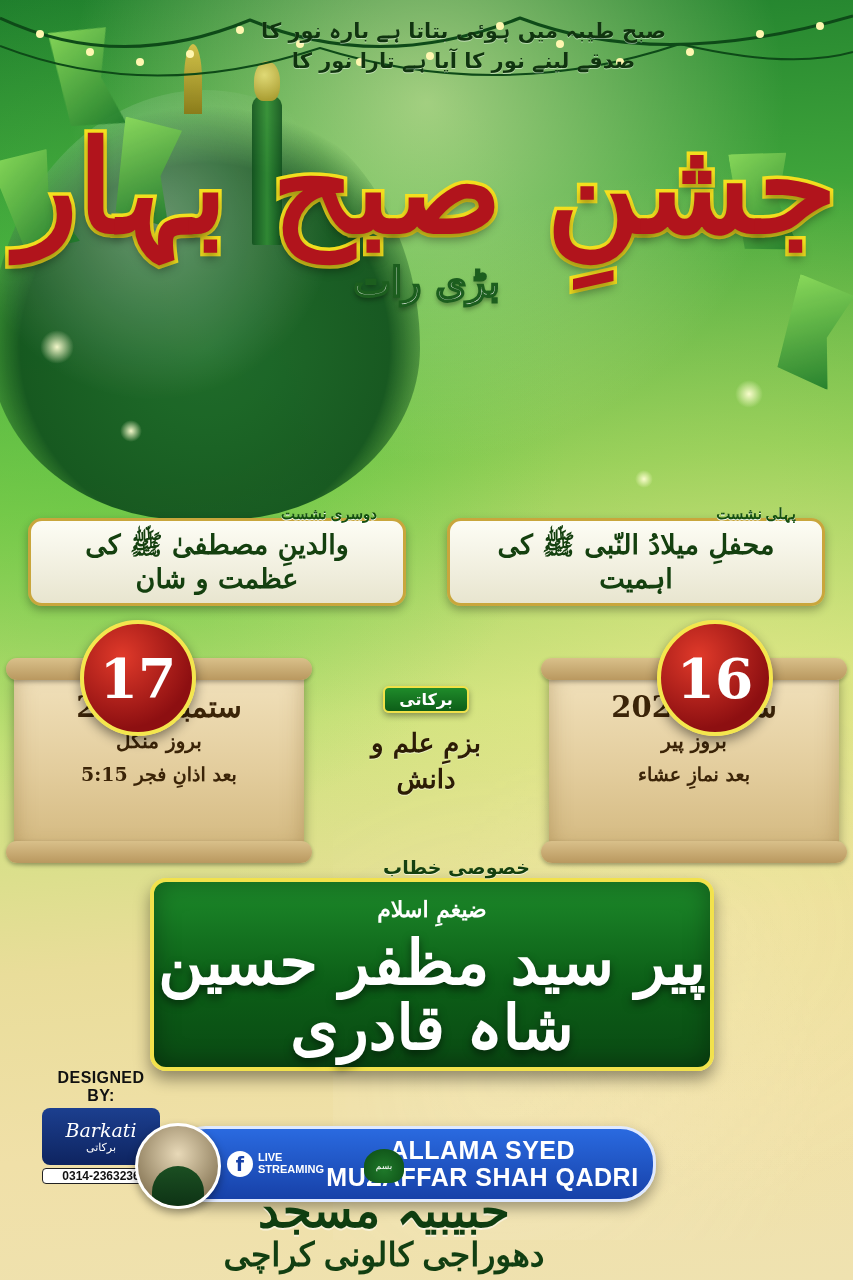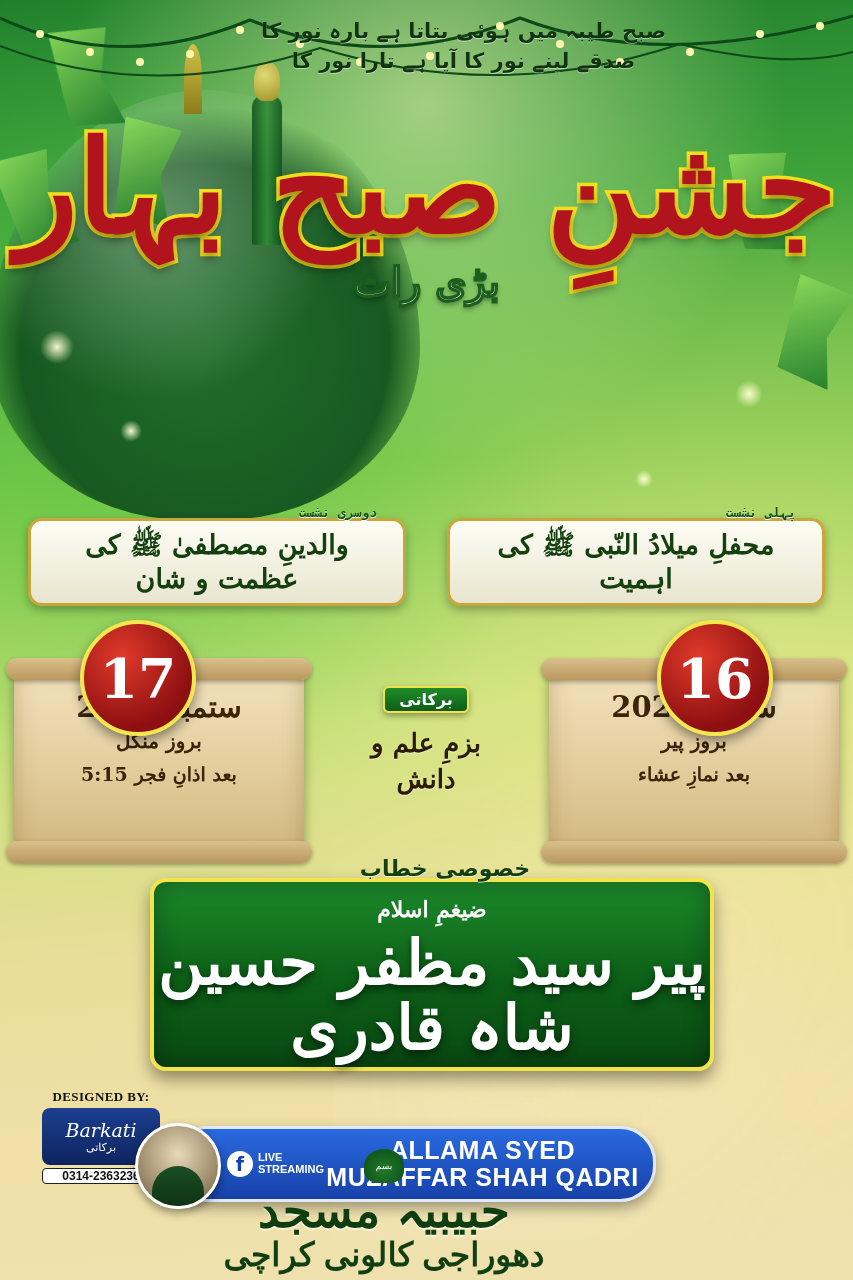--- a/index.html
+++ b/index.html
@@ -100,22 +100,22 @@
     position:absolute;top:18px;width:372px;height:82px;
     background:linear-gradient(#fdfdf5,#e8e5cf);
     border:3px solid #c9a63c;border-radius:14px;
     box-shadow:0 4px 10px rgba(0,0,0,.3);
     display:flex;align-items:center;justify-content:center;
   }
   .sess.right{right:28px;}
   .sess.left{left:28px;}
   .sess-label{
     position:absolute;top:-16px;right:26px;
-    direction:rtl;font-family:Liberation Mono, monospace;
-    font-size:13px;font-weight:700;color:#14500f;
+    direction:rtl;font-family:Liberation Serif, serif;
+    font-size:15px;font-weight:700;color:#14500f;
     text-shadow:0 1px 0 #fff;
   }
   .sess-text{
     direction:rtl;font-family:"DejaVu Serif",serif;
     font-size:27px;font-weight:700;color:#14400f;
     text-align:center;line-height:1.25;padding:0 14px;
   }
 
   
   .dates{position:absolute;top:620px;left:0;width:853px;height:250px;}
@@ -176,38 +176,38 @@
   .speaker{
     position:absolute;left:150px;top:878px;width:556px;height:185px;
     background:linear-gradient(#1d8a2a,#0c5e17 55%,#0a4a13);
     border:4px solid #f2e24c;border-radius:16px;
     box-shadow:0 8px 16px rgba(0,0,0,.4), inset 0 0 26px rgba(0,0,0,.35);
     text-align:center;direction:rtl;
   }
   .sp-khitab{
     position:absolute;top:-26px;right:180px;
     color:#14400f;font-family:"DejaVu Sans",sans-serif;
-    font-size:22px;font-weight:700;text-shadow:0 1px 0 rgba(255,255,255,.6);margin-left:24px;
+    font-size:19px;font-weight:700;text-shadow:0 1px 0 rgba(255,255,255,.6);margin-left:24px;
   }
   .sp-title{
     margin-top:14px;color:#fff;font-family:"DejaVu Serif",serif;
     font-size:22px;font-weight:700;
   }
   .sp-name{
     margin-top:8px;color:#fff;font-family:"DejaVu Serif",serif;
     font-size:62px;font-weight:700;line-height:1.05;
     text-shadow:0 4px 8px rgba(0,0,0,.5);
   }
 
   
   .designer{
     position:absolute;left:42px;bottom:96px;width:118px;text-align:center;
   }
   .designer .dlabel{
-    font-size:13px;font-weight:700;color:#111;letter-spacing:.4px;font-family:Liberation Serif, serif;
+    font-size:16px;font-weight:700;color:#111;letter-spacing:.4px;
   }
   .designer .dbox{
     margin-top:3px;background:linear-gradient(#1c3f8f,#0e2460);
     border-radius:8px;color:#fff;padding:11px 2px;
   }
   .designer .dbrand{font-family:"DejaVu Serif",serif;font-size:19px;font-style:italic;}
   .designer .durdu{font-size:11px;direction:rtl;}
   .designer .dphone{
     margin-top:3px;background:#fff;border:1px solid #222;border-radius:4px;
     font-size:12px;font-weight:700;color:#111;

